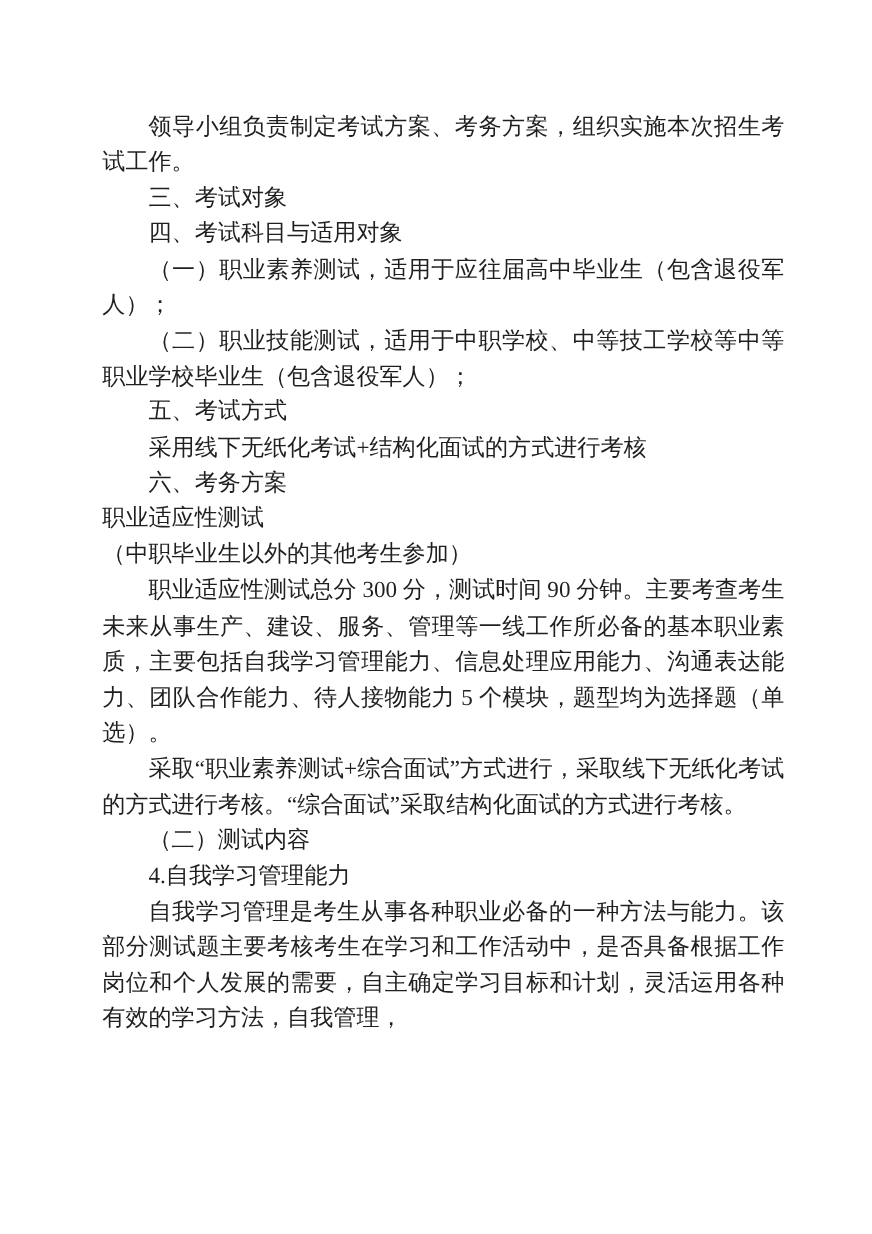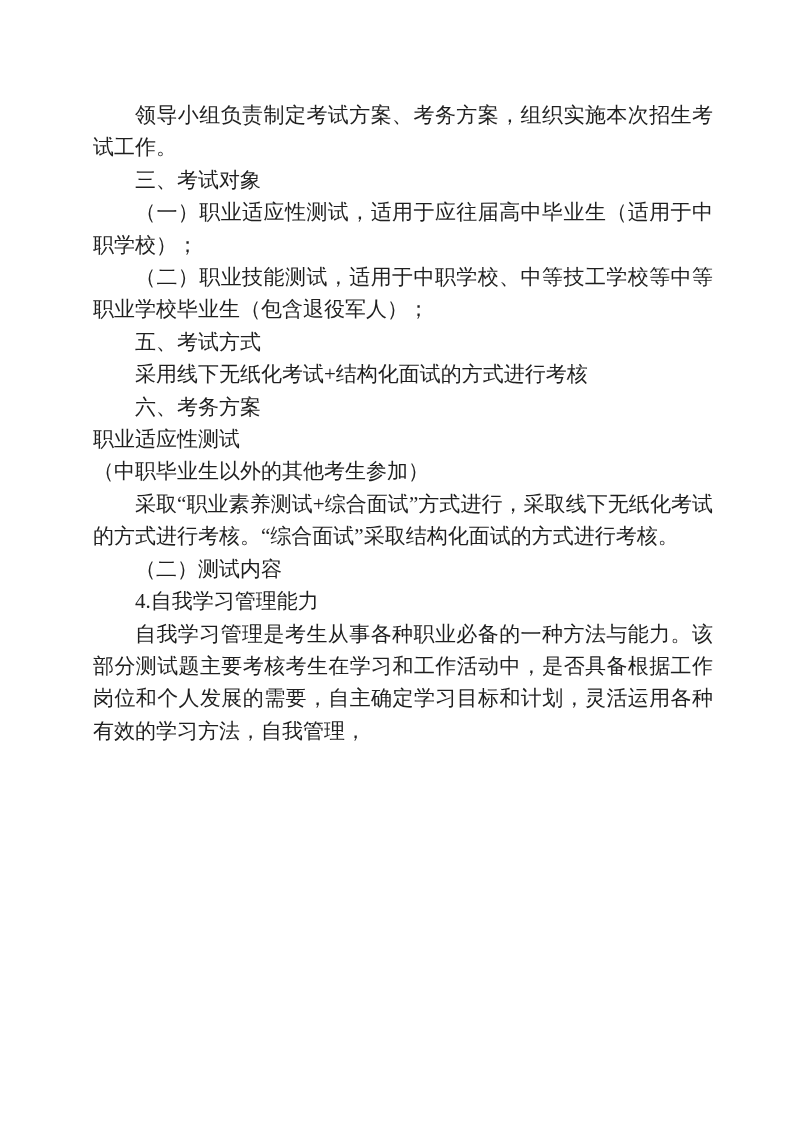--- a/index.html
+++ b/index.html
@@ -61,36 +61,38 @@
 <body>
 
 <div class="page">
   <div class="content">
 
     <p class="indent">领导小组负责制定考试方案、考务方案，组织实施本次招生考试工作。</p>
 
     <h3 class="heading">三、考试对象</h3>
 
 
+    <h3 class="heading">四、考试科目与适用对象</h3>
 
-    <p class="indent">（一）职业适应性测试，适用于应往届高中毕业生（适用于中职学校）；</p>
+    <p class="indent">（一）职业素养测试，适用于应往届高中毕业生（包含退役军人）；</p>
 
     <p class="indent">（二）职业技能测试，适用于中职学校、中等技工学校等中等职业学校毕业生（包含退役军人）；</p>
 
     <h3 class="heading">五、考试方式</h3>
 
     <p class="indent">采用线下无纸化考试+结构化面试的方式进行考核</p>
 
     <h3 class="heading gap-above-six">六、考务方案</h3>
 
 
     <h2 class="center part-subtitle gap-above-title">职业适应性测试</h2>
 
     <h3 class="center part-note gap-above-note">（中职毕业生以外的其他考生参加）</h3>
 
+    <p class="indent">职业适应性测试总分 300 分，测试时间 90 分钟。主要考查考生未来从事生产、建设、服务、管理等一线工作所必备的基本职业素质，主要包括自我学习管理能力、信息处理应用能力、沟通表达能力、团队合作能力、待人接物能力 5 个模块，题型均为选择题（单选）。</p>
 
 
     <p class="indent">采取“职业素养测试+综合面试”方式进行，采取线下无纸化考试的方式进行考核。“综合面试”采取结构化面试的方式进行考核。</p>
 
     <p class="indent">（二）测试内容</p>
 
     <p class="indent">4.自我学习管理能力</p>
 
     <p class="indent">自我学习管理是考生从事各种职业必备的一种方法与能力。该部分测试题主要考核考生在学习和工作活动中，是否具备根据工作岗位和个人发展的需要，自主确定学习目标和计划，灵活运用各种有效的学习方法，自我管理，</p>
 

